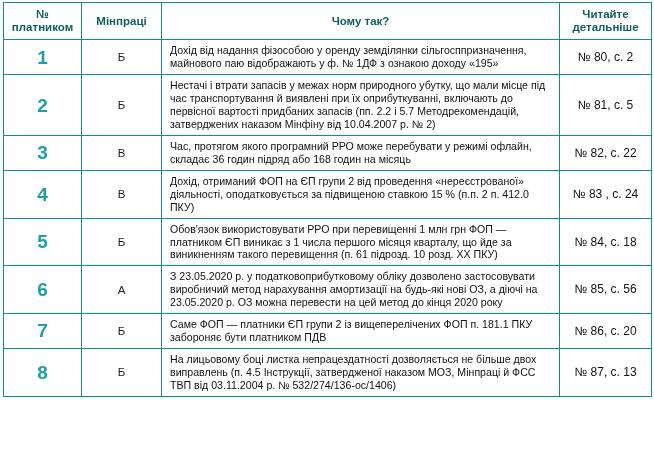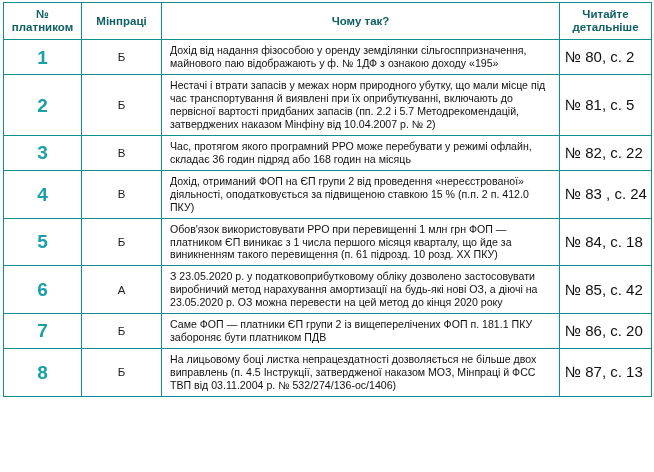--- a/index.html
+++ b/index.html
@@ -58,23 +58,23 @@
     font-size: 11.5px;
   }
   td.why {
     text-align: left;
     color: #111111;
     font-size: 10.6px;
     padding-left: 8px;
     padding-right: 8px;
   }
   td.more {
-    text-align: left;
+    text-align: center;
     color: #111111;
-    font-size: 15px;
+    font-size: 12px;
     white-space: nowrap;
   }
   .hdr-line { display: block; }
 </style>
 </head>
 <body>
 
 <div class="sheet">
   <table class="answers">
     <colgroup>
@@ -125,21 +125,21 @@
       <tr>
         <td class="num">5</td>
         <td class="ans">Б</td>
         <td class="why">Обов'язок використовувати РРО при перевищенні 1 млн грн ФОП — платником ЄП виникає з 1 числа першого місяця кварталу, що йде за виникненням такого перевищення (п. 61 підрозд. 10 розд. XX ПКУ)</td>
         <td class="more">№ 84, с. 18</td>
       </tr>
       <tr>
         <td class="num">6</td>
         <td class="ans">А</td>
         <td class="why">З 23.05.2020 р. у податковоприбутковому обліку дозволено застосовувати виробничий метод нарахування амортизації на будь-які нові ОЗ, а діючі на 23.05.2020 р. ОЗ можна перевести на цей метод до кінця 2020 року</td>
-        <td class="more">№ 85, с. 42</td>
+        <td class="more">№ 85, с. 56</td>
       </tr>
       <tr>
         <td class="num">7</td>
         <td class="ans">Б</td>
         <td class="why">Саме ФОП — платники ЄП групи 2 із вищеперелічених ФОП п. 181.1 ПКУ забороняє бути платником ПДВ</td>
         <td class="more">№ 86, с. 20</td>
       </tr>
       <tr>
         <td class="num">8</td>
         <td class="ans">Б</td>

